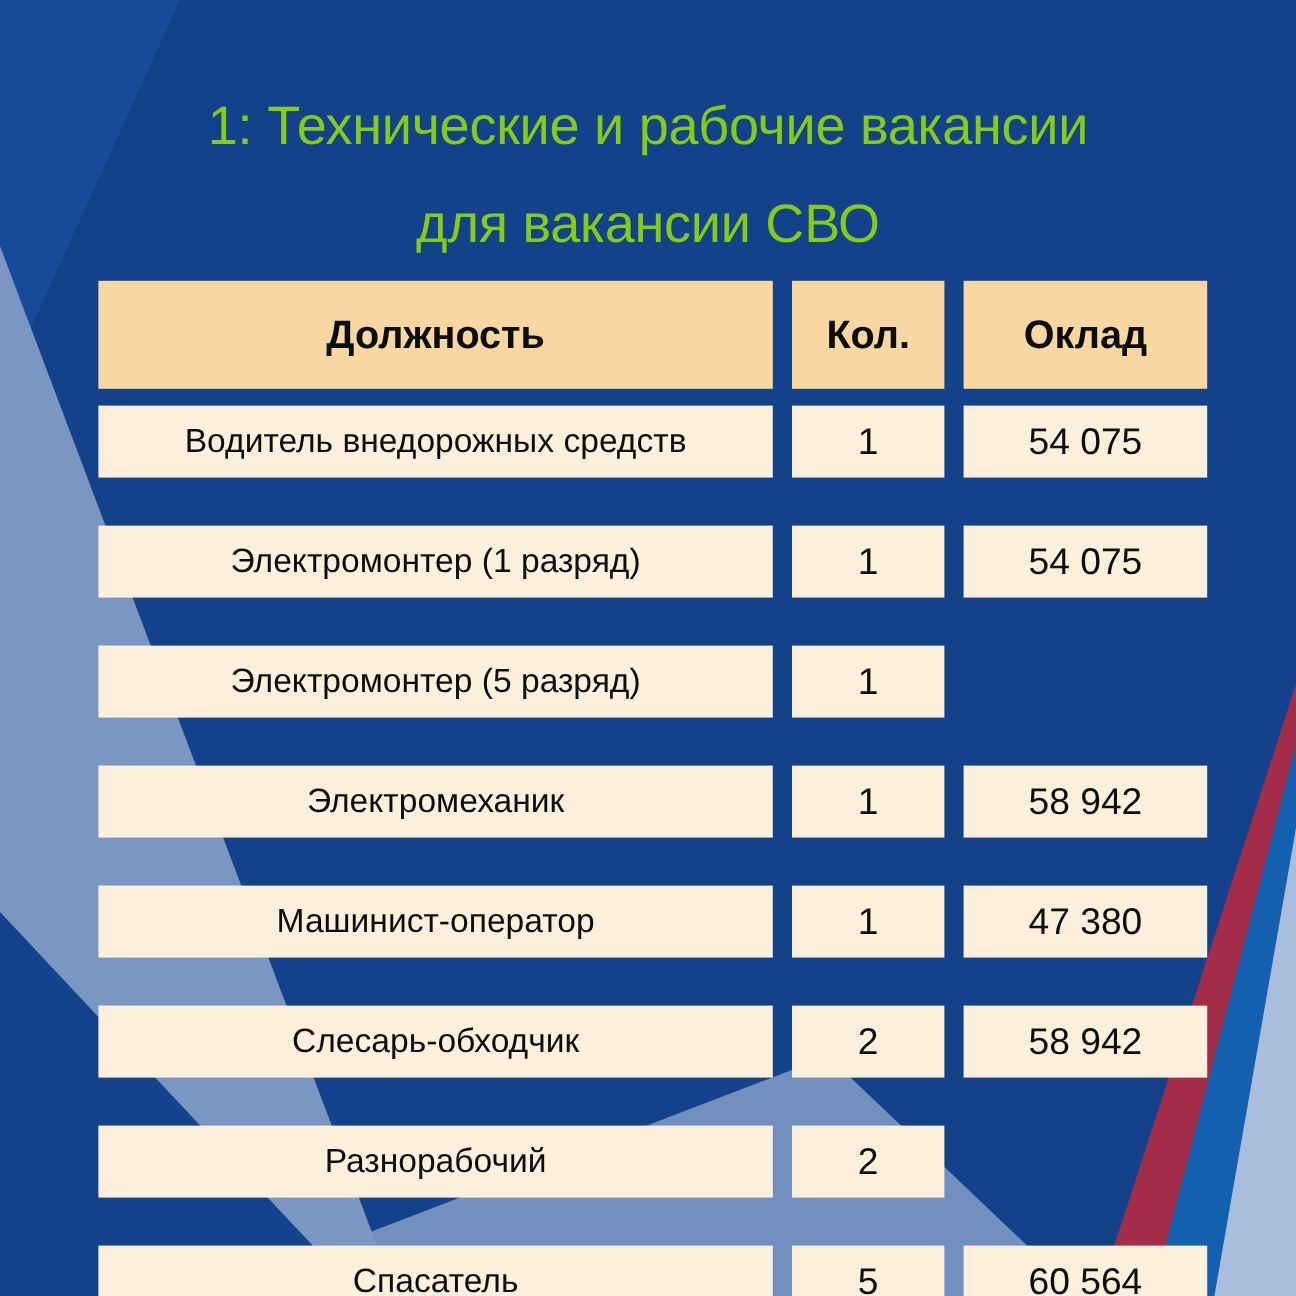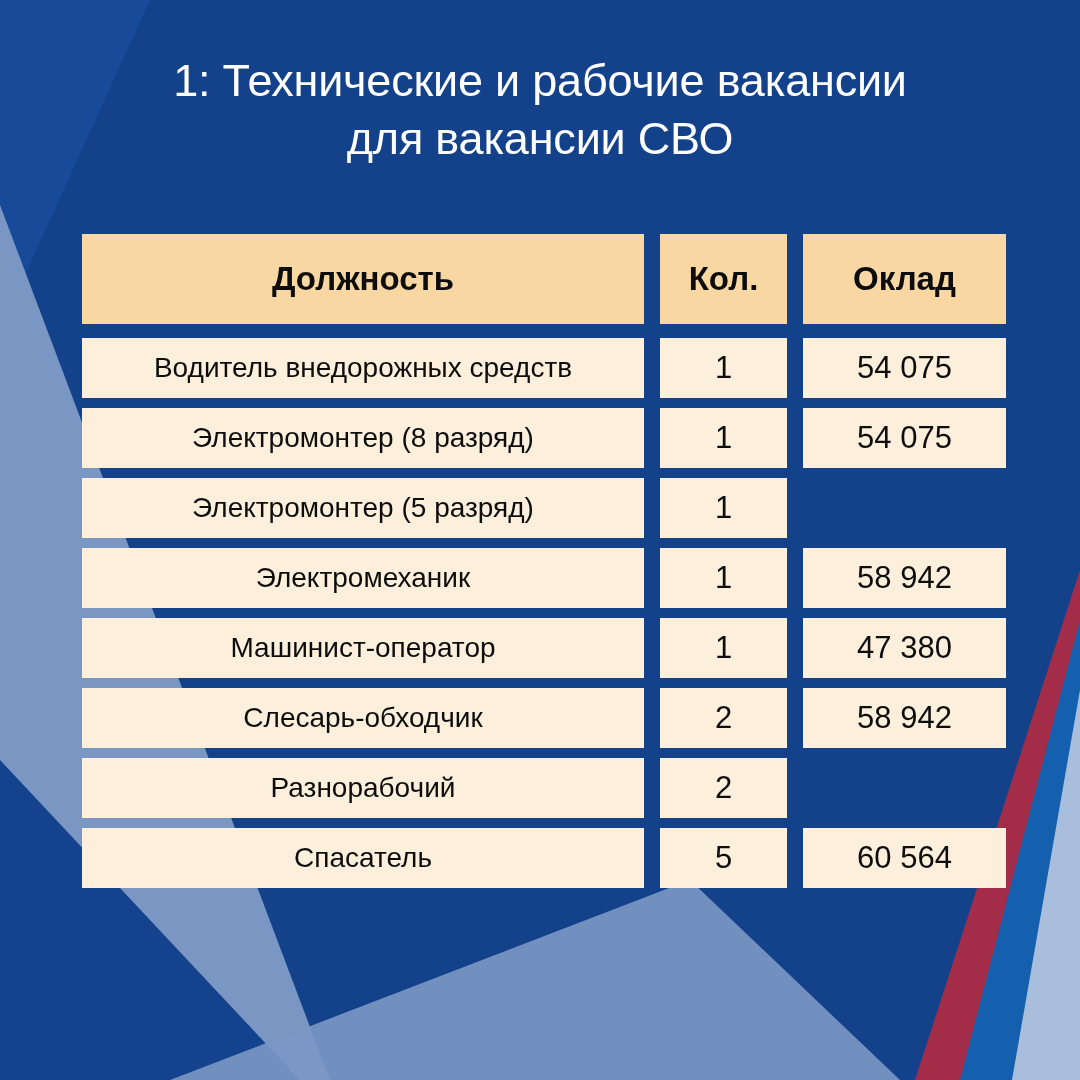--- a/index.html
+++ b/index.html
@@ -11,26 +11,27 @@
   }
   #bg-deco{position:absolute;inset:0;width:1080px;height:1080px;z-index:0;}
   #content{position:relative;z-index:2;width:1080px;height:1080px;}
 
   .title-block{
     position:absolute;left:0;top:52px;width:1080px;
     text-align:center;
     padding:0 60px;box-sizing:border-box;
   }
   .title-line{
-    color:#ffffff;
+    color:#84cc16;
     font-size:45px;
     font-weight:400;
     line-height:1.28;
     letter-spacing:-0.2px;
     white-space:nowrap;
+    margin-top:24px;
   }
 
   .table{
     position:absolute;
     left:82px;top:234px;
     width:924px;
   }
   .row{
     display:flex;
     align-items:stretch;
@@ -54,21 +55,21 @@
     font-weight:700;
   }
   .header-row{margin-bottom:14px;}
 
   .data-row .cell{
     background:#FCEFDB;
     height:60px;
     font-size:28px;
     font-weight:400;
   }
-  .data-row{margin-bottom:10px;}
+  .data-row{margin-bottom:40px;}
   .data-row .c2, .data-row .c3{font-size:31px;}
   .data-row:last-child{margin-bottom:16px;}
 </style>
 </head>
 <body>
 
 <svg id="bg-deco" viewBox="0 0 1080 1080" preserveAspectRatio="none">
   <rect x="0" y="0" width="1080" height="1080" fill="#13418A"></rect>
   <polygon points="0,0 150,0 0,330" fill="#174A99"></polygon>
   <polygon points="0,205 330,1080 0,1080" fill="#7A97C4"></polygon>
@@ -95,21 +96,21 @@
       <div class="cell c3">Оклад</div>
     </div>
 
     <div class="row data-row">
       <div class="cell c1">Водитель внедорожных средств</div>
       <div class="cell c2">1</div>
       <div class="cell c3">54 075</div>
     </div>
 
     <div class="row data-row">
-      <div class="cell c1">Электромонтер (8 разряд)</div>
+      <div class="cell c1">Электромонтер (1 разряд)</div>
       <div class="cell c2">1</div>
       <div class="cell c3">54 075</div>
     </div>
 
     <div class="row data-row">
       <div class="cell c1">Электромонтер (5 разряд)</div>
       <div class="cell c2">1</div>
     </div>
 
     <div class="row data-row">

